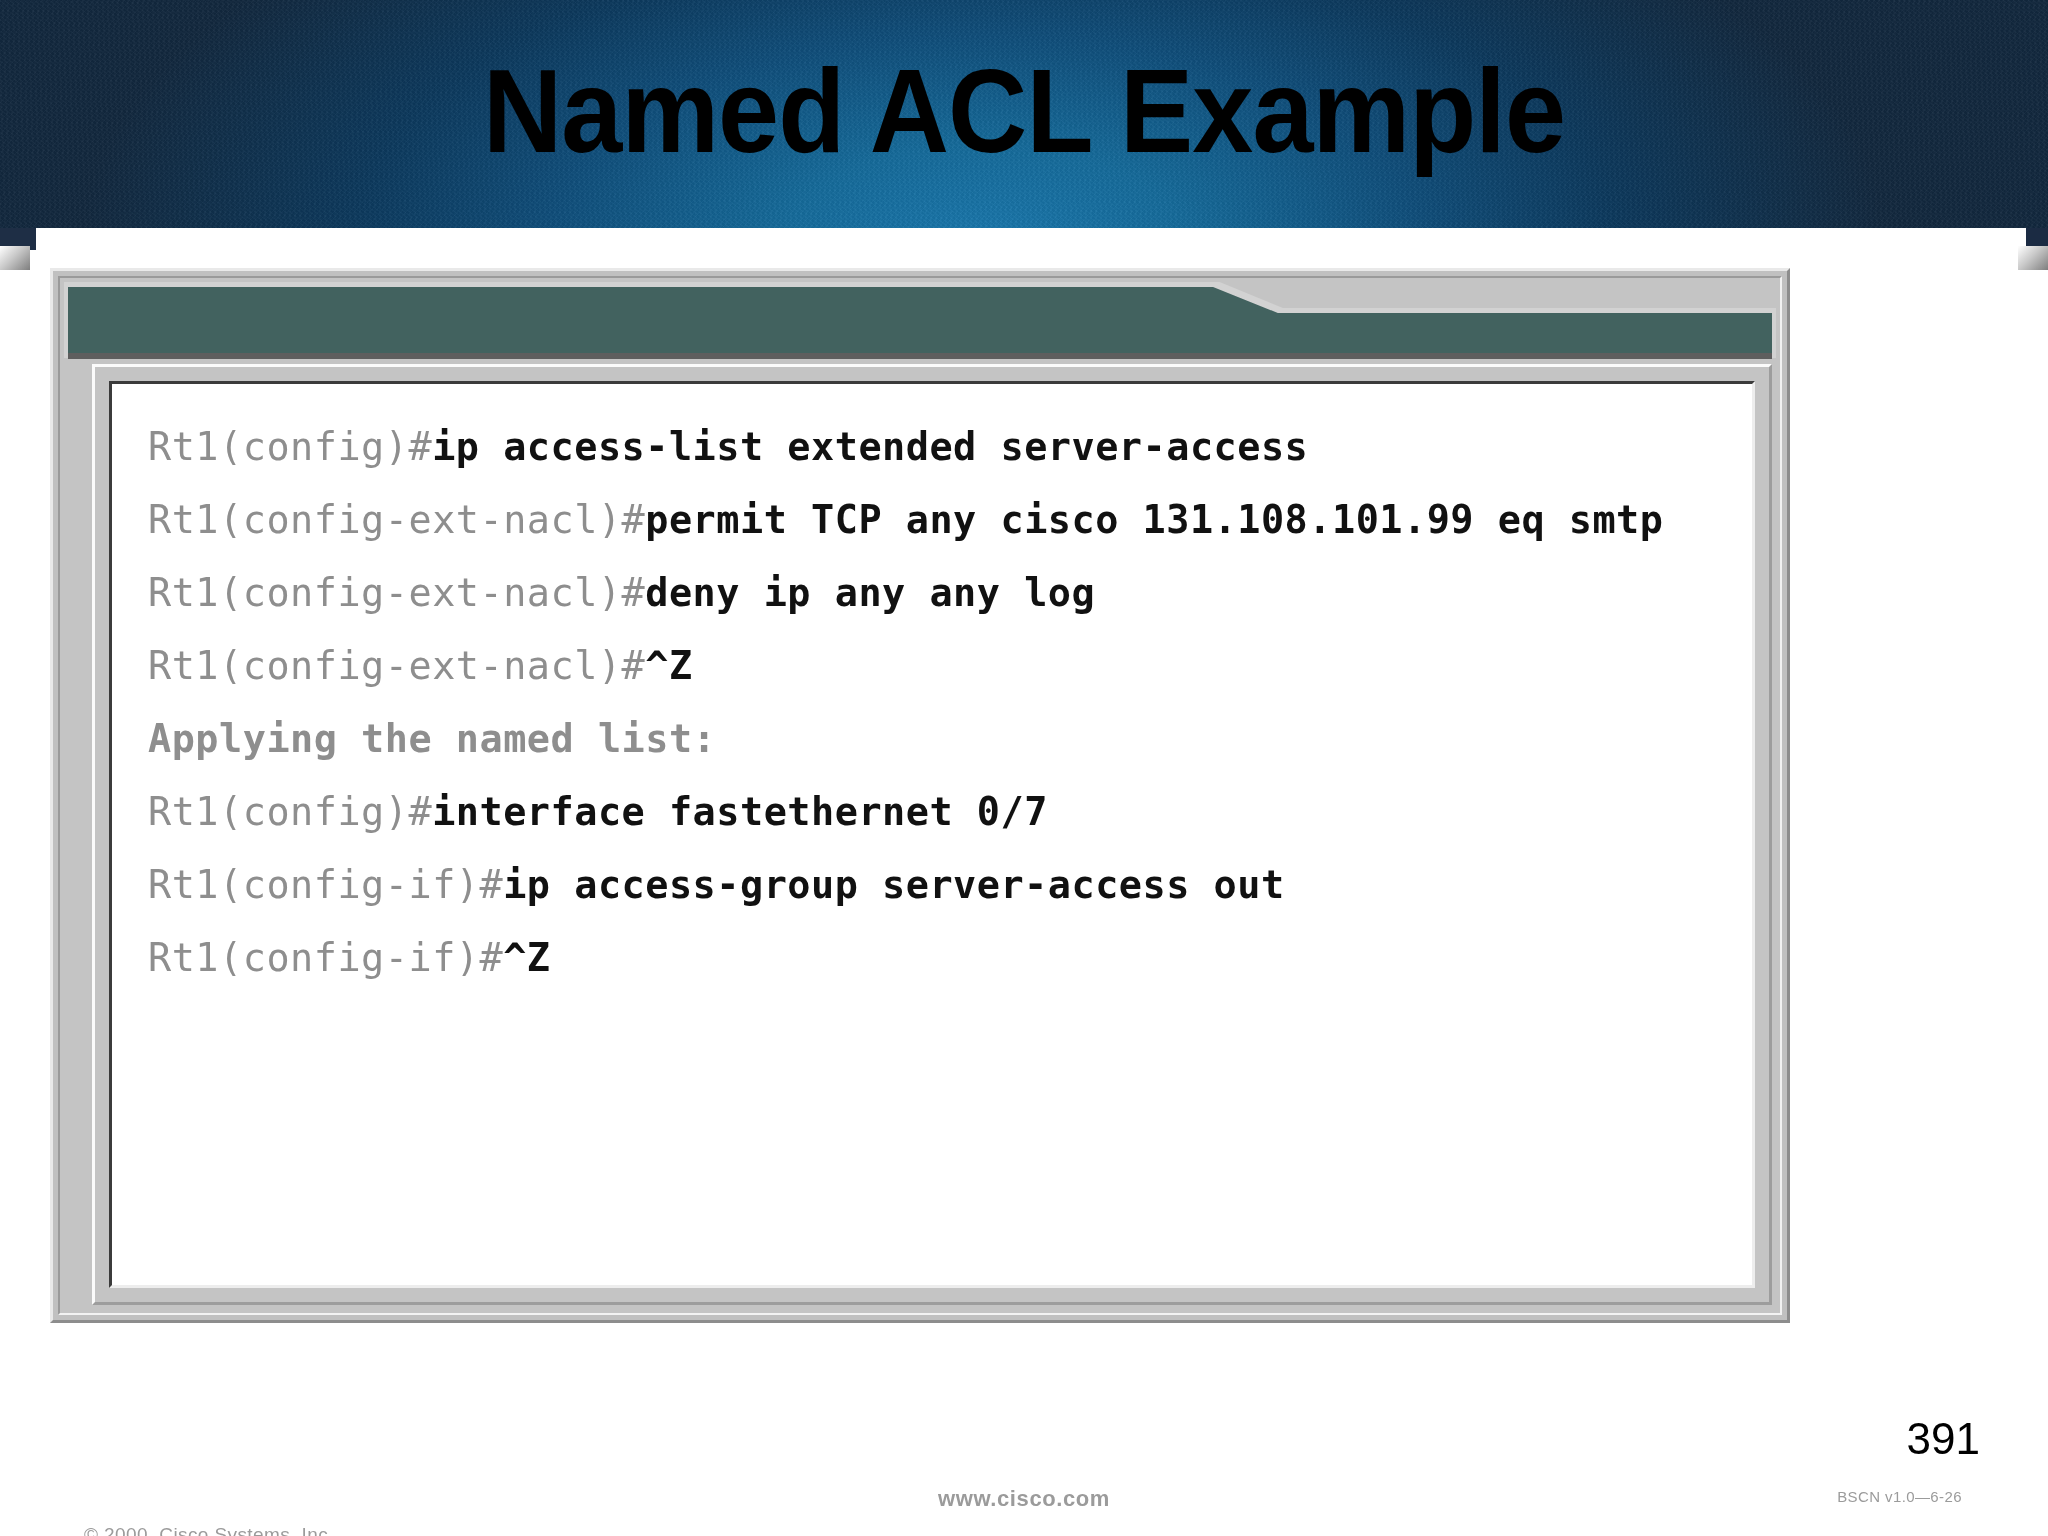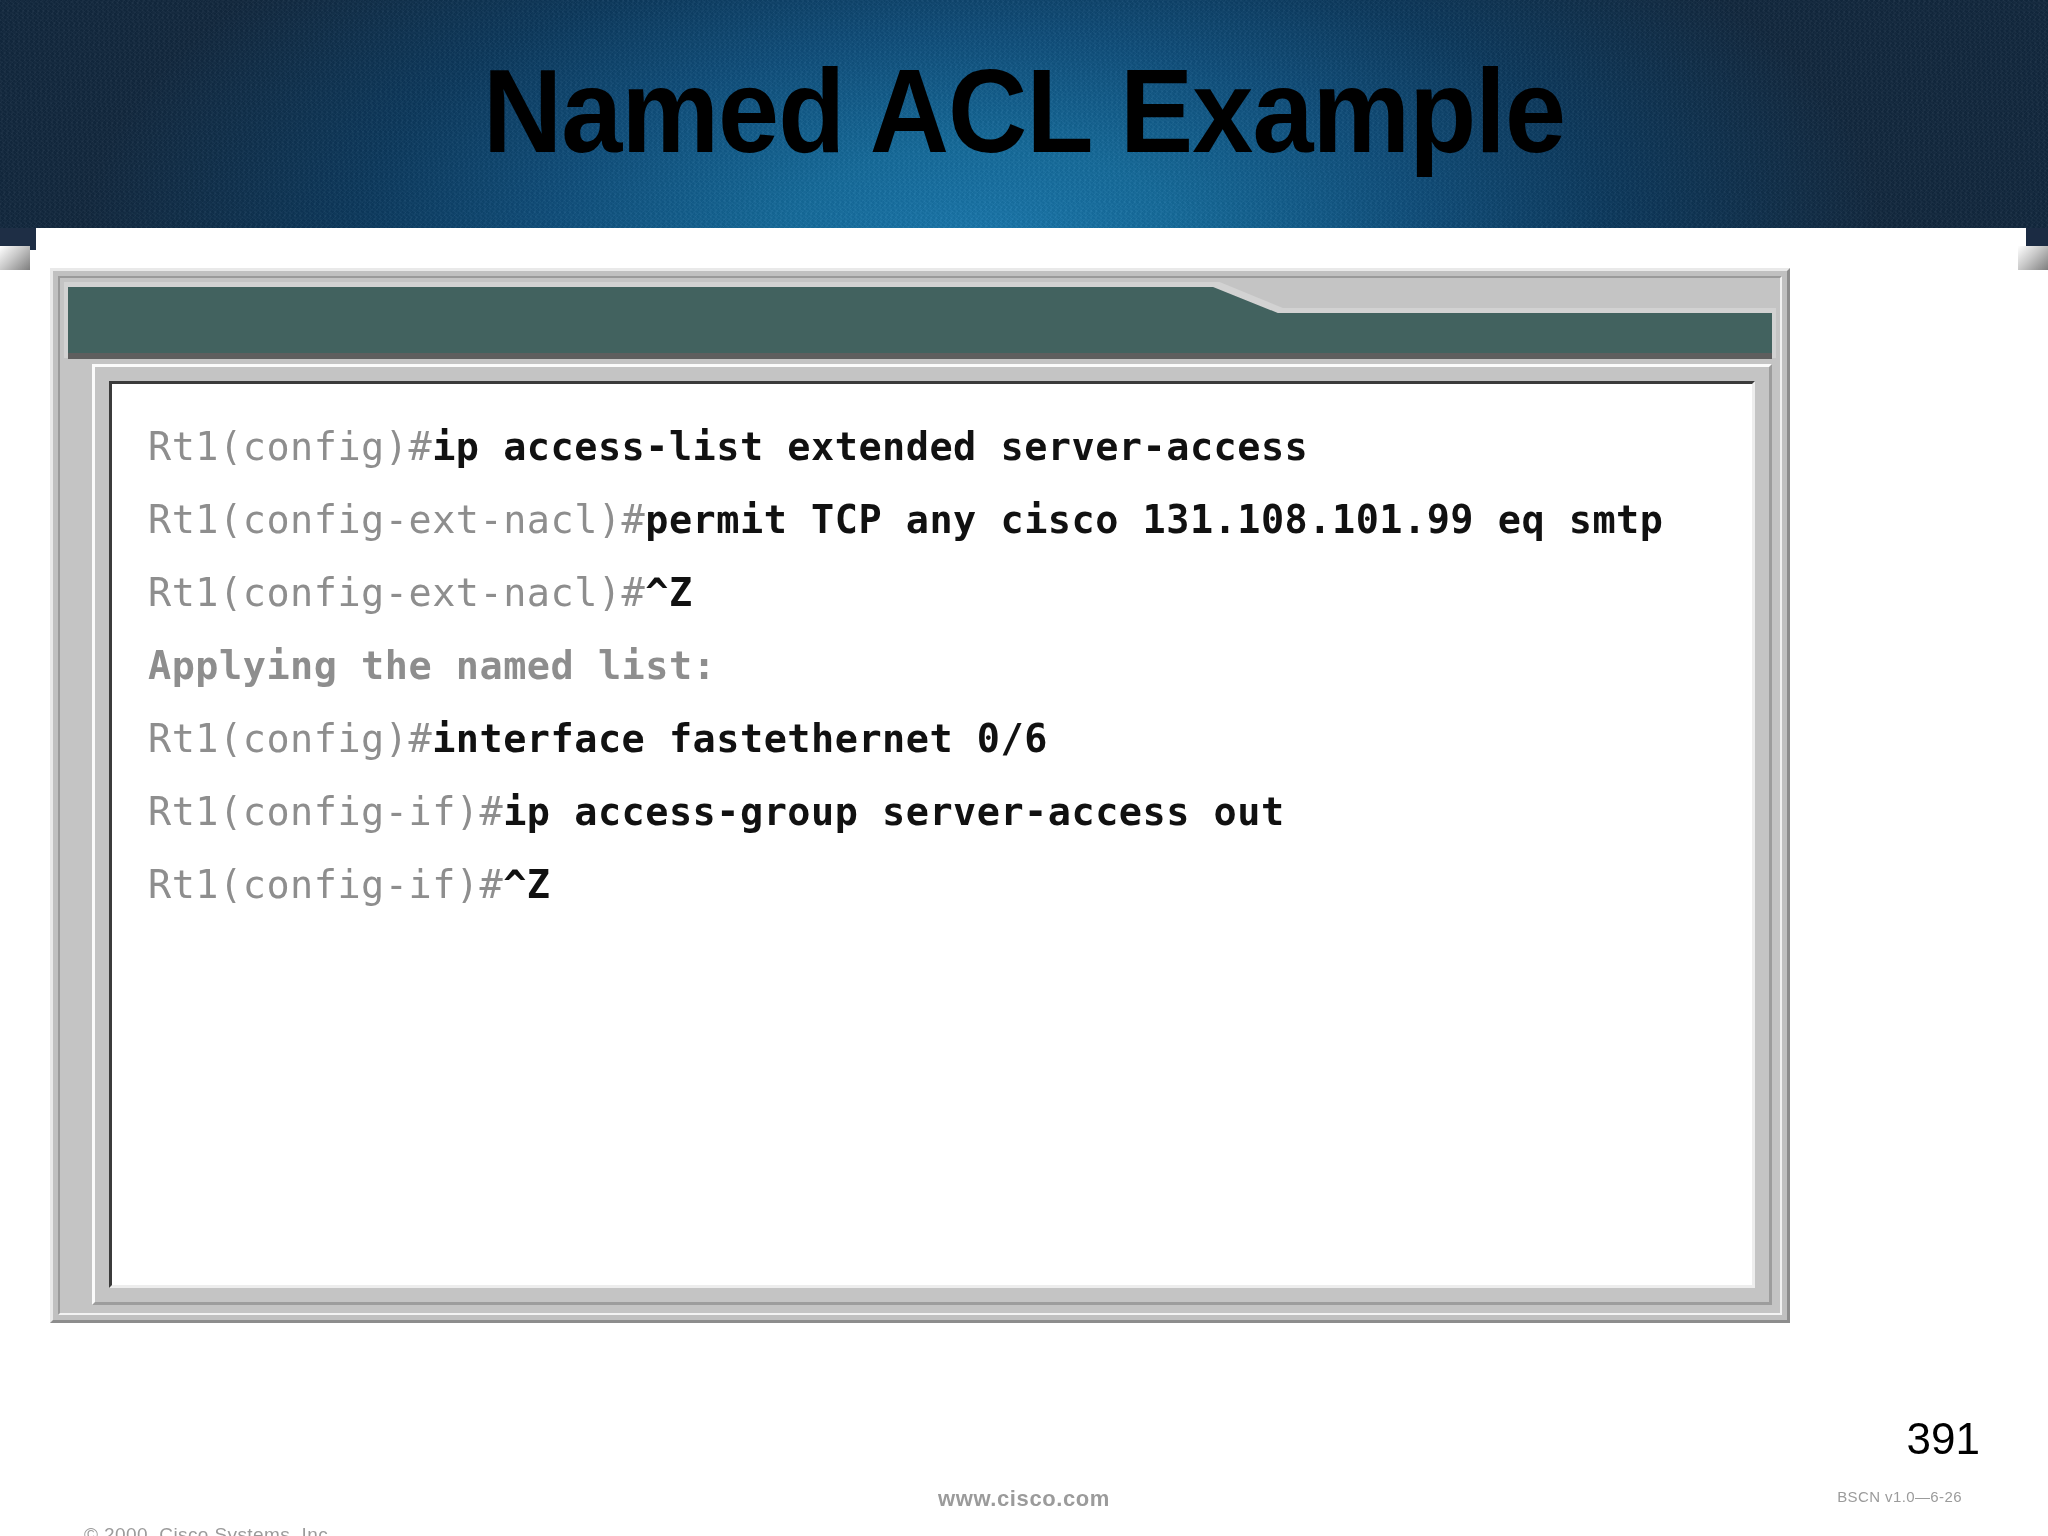--- a/index.html
+++ b/index.html
@@ -234,23 +234,24 @@
       <div class="titlebar-hi"></div>
       <div class="titlebar"></div>
       <div class="titlebar-shadow"></div>
     </div>
 
     <div class="code-mat">
       <div class="code-surface">
         <div id="code-lines">
             <div class="code-line"><span class="prompt">Rt1(config)#</span><span class="cmd">ip access-list extended server-access</span></div>
             <div class="code-line"><span class="prompt">Rt1(config-ext-nacl)#</span><span class="cmd">permit TCP any cisco 131.108.101.99 eq smtp</span></div>
+            <div class="code-line"><span class="prompt">Rt1(config-ext-nacl)#</span><span class="cmd">deny ip any any log</span></div>
             <div class="code-line"><span class="prompt">Rt1(config-ext-nacl)#</span><span class="cmd">^Z</span></div>
             <div class="code-line"><span class="note">Applying the named list:</span></div>
-            <div class="code-line"><span class="prompt">Rt1(config)#</span><span class="cmd">interface fastethernet 0/6</span></div>
+            <div class="code-line"><span class="prompt">Rt1(config)#</span><span class="cmd">interface fastethernet 0/7</span></div>
             <div class="code-line"><span class="prompt">Rt1(config-if)#</span><span class="cmd">ip access-group server-access out</span></div>
             <div class="code-line"><span class="prompt">Rt1(config-if)#</span><span class="cmd">^Z</span></div>
           </div>
       </div>
     </div>
 
   </div>
 </div>
 
 <div class="page-number">391</div>

